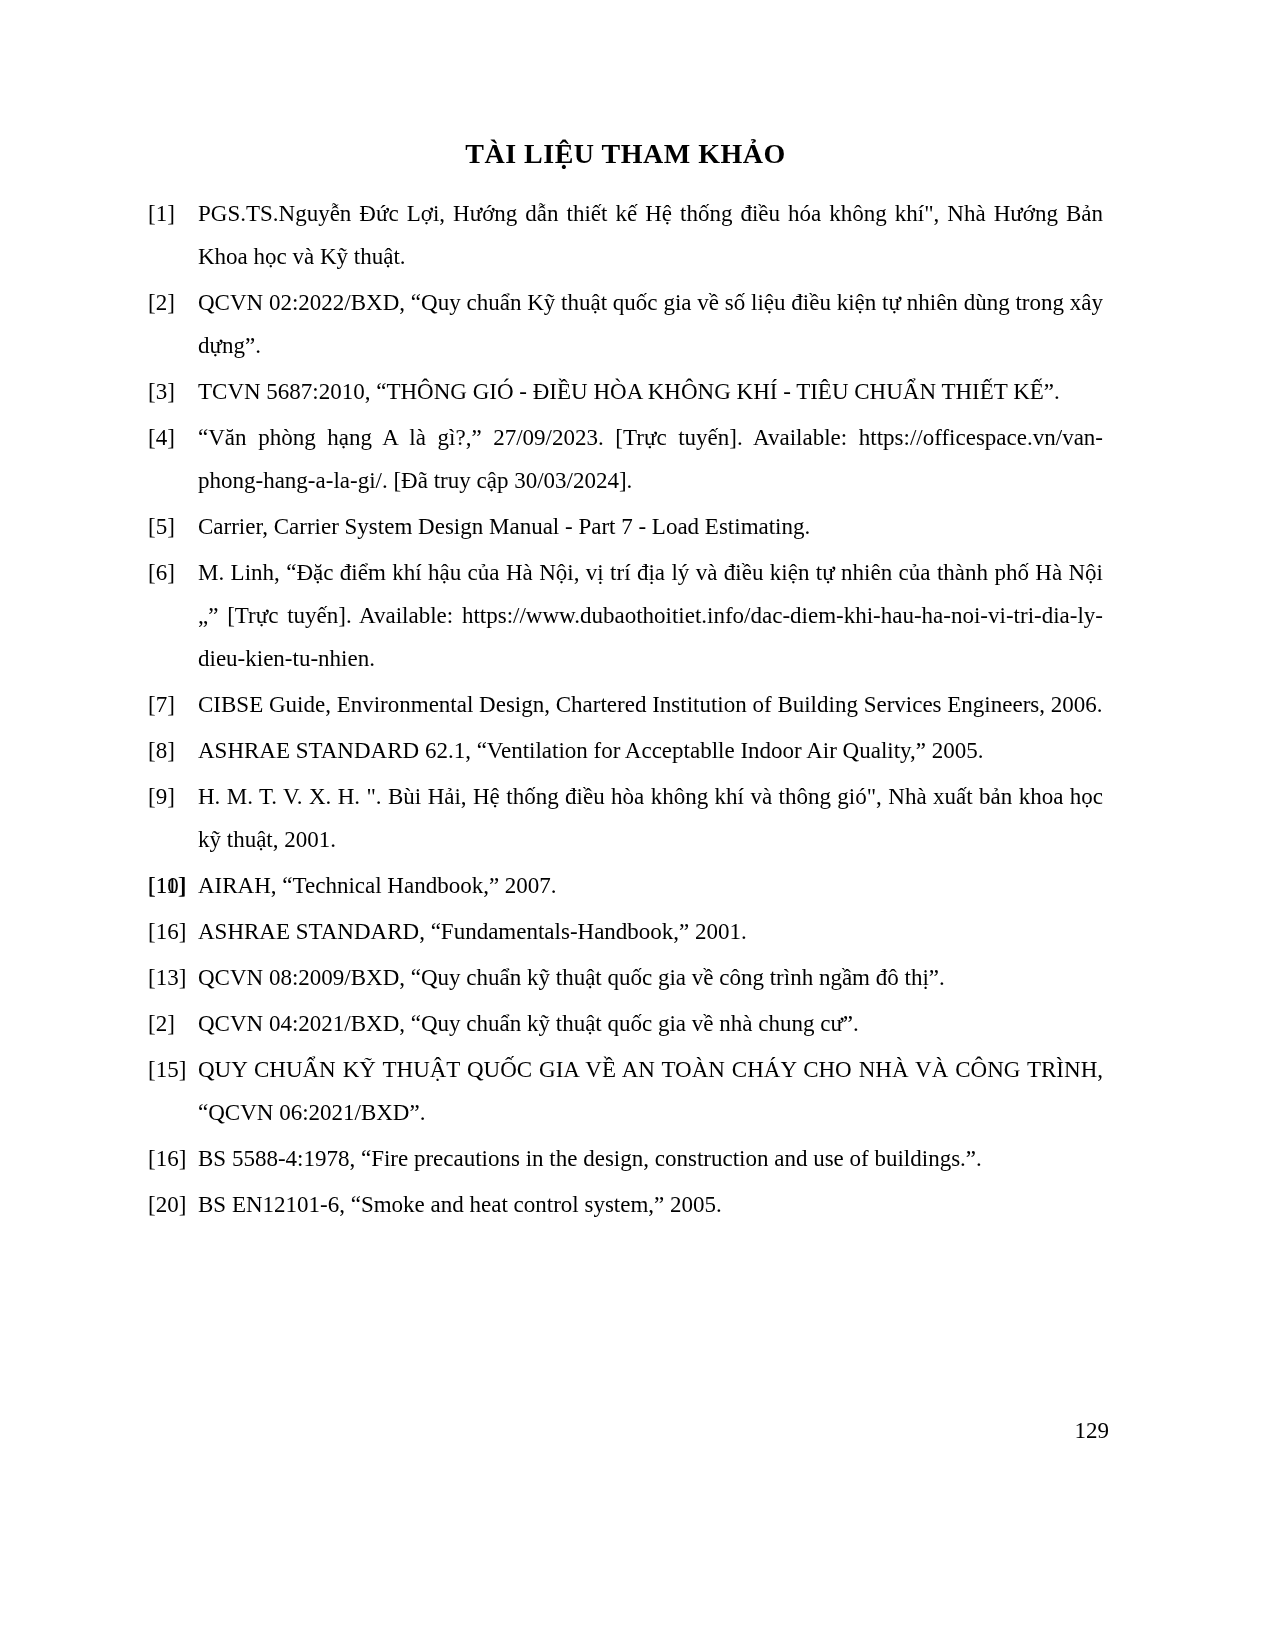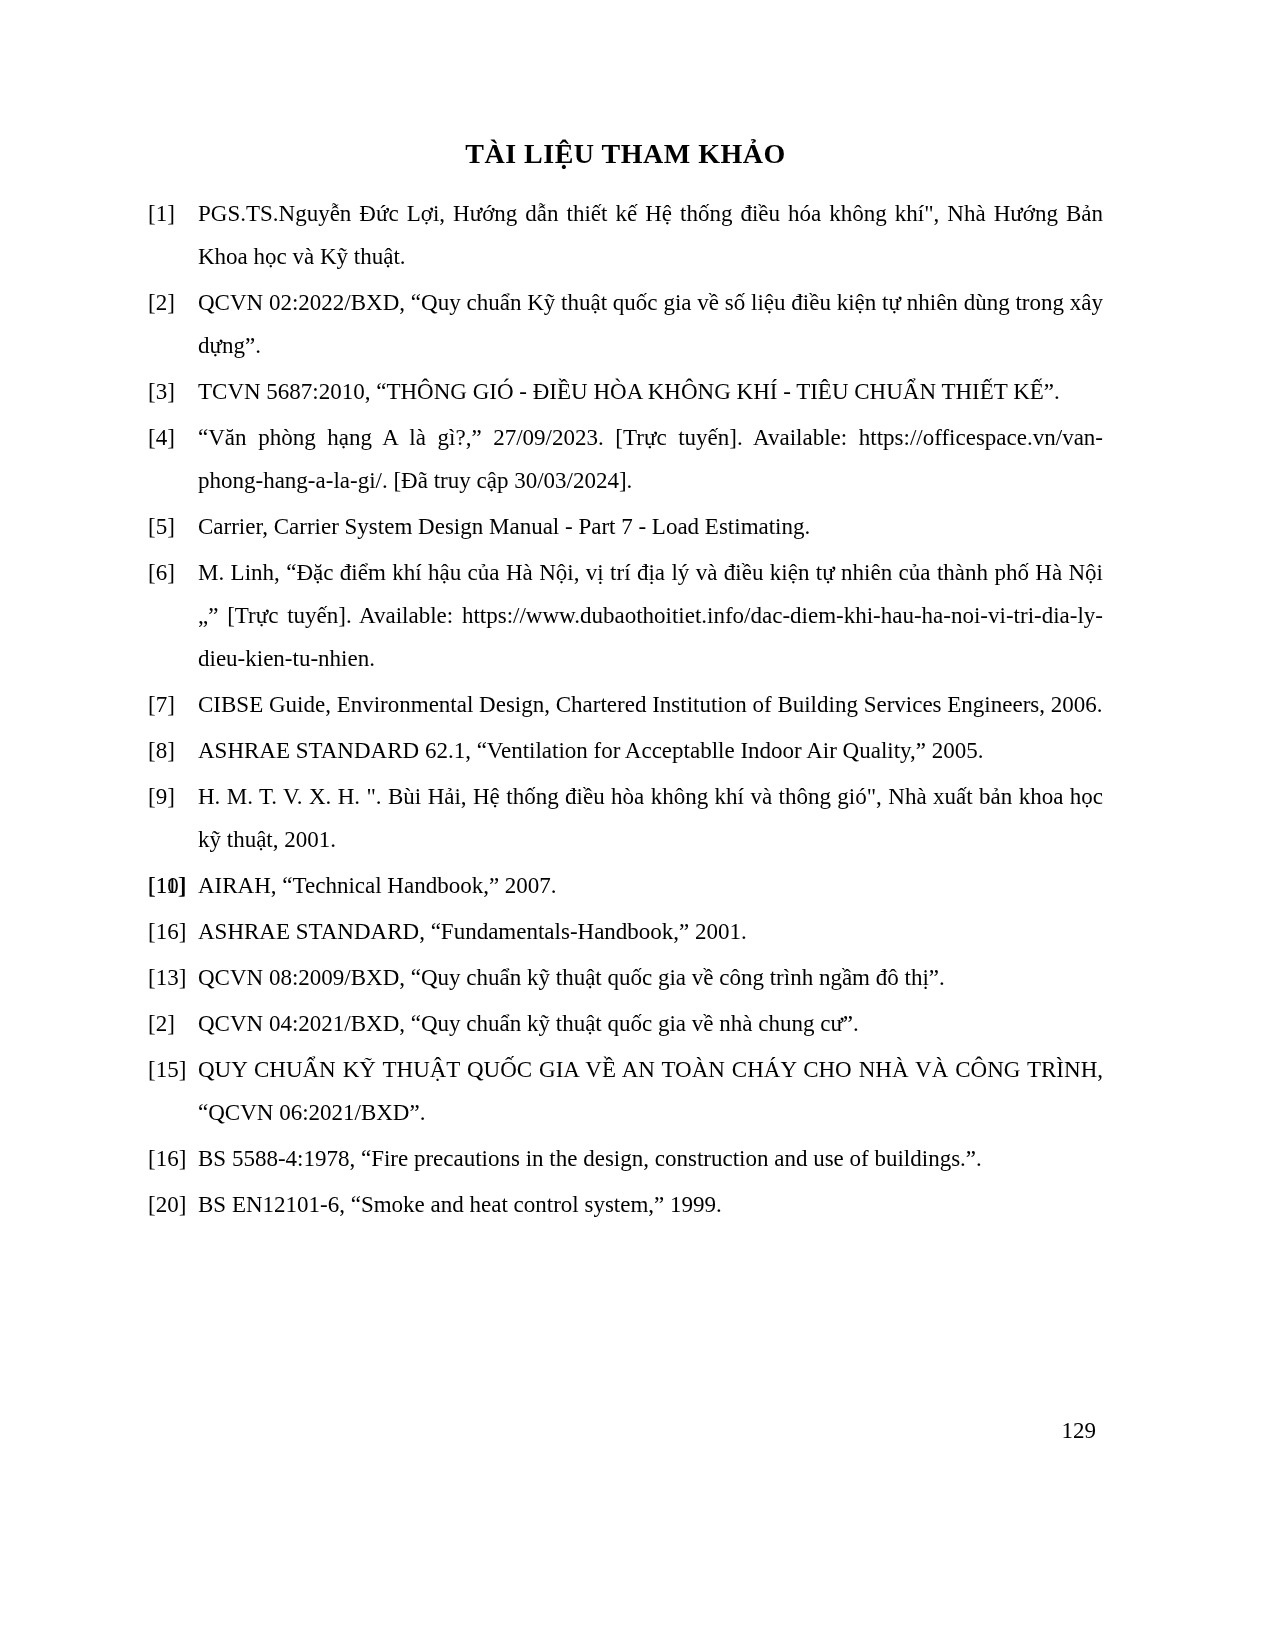--- a/index.html
+++ b/index.html
@@ -37,21 +37,21 @@
   }
   .ref-label {
     position: absolute;
     left: 0;
     top: 0;
     text-align: left;
   }
   .page-number {
     position: absolute;
     top: 1416px;
-    right: 179px;
+    right: 166px;
     font-size: 23px;
     line-height: 30px;
   }
 </style>
 </head>
 <body>
 
 <div class="page">
   <h1 class="doc-title">TÀI LIỆU THAM KHẢO</h1>
 
@@ -114,18 +114,18 @@
 
   <div class="ref-item">
     <span class="ref-label">[15]</span><span class="ref-text">QUY CHUẨN KỸ THUẬT QUỐC GIA VỀ AN TOÀN CHÁY CHO NHÀ VÀ CÔNG TRÌNH, “QCVN 06:2021/BXD”.</span>
   </div>
 
   <div class="ref-item">
     <span class="ref-label">[16]</span><span class="ref-text">BS 5588-4:1978, “Fire precautions in the design, construction and use of buildings.”.</span>
   </div>
 
   <div class="ref-item">
-    <span class="ref-label">[20]</span><span class="ref-text">BS EN12101-6, “Smoke and heat control system,” 1999.</span>
+    <span class="ref-label">[20]</span><span class="ref-text">BS EN12101-6, “Smoke and heat control system,” 2005.</span>
   </div>
 </div>
 
   <div class="page-number">129</div>
 </div>
 
 </body></html>

